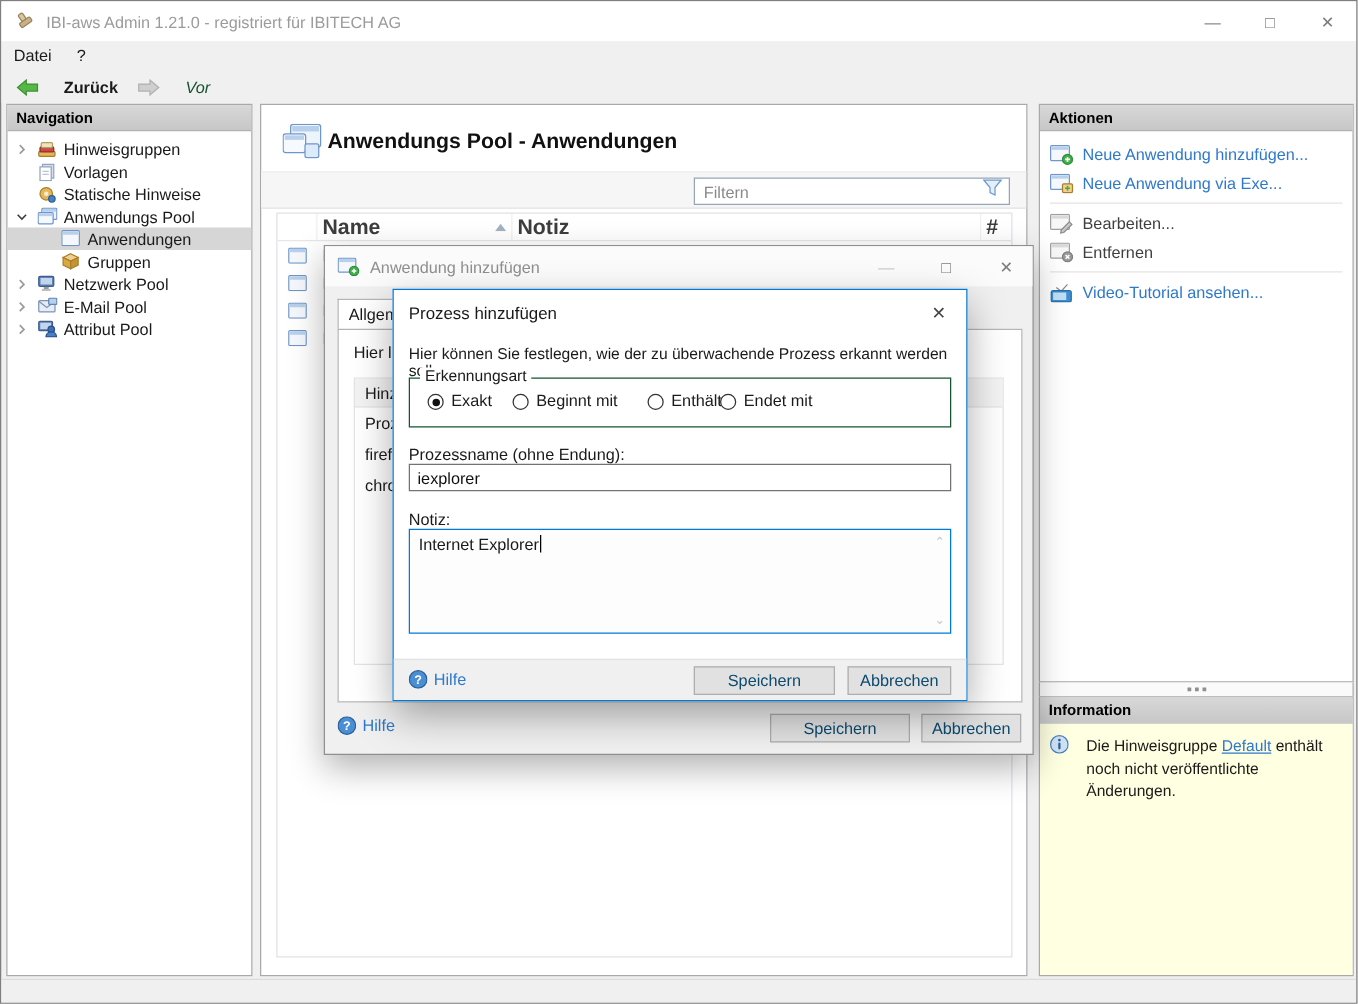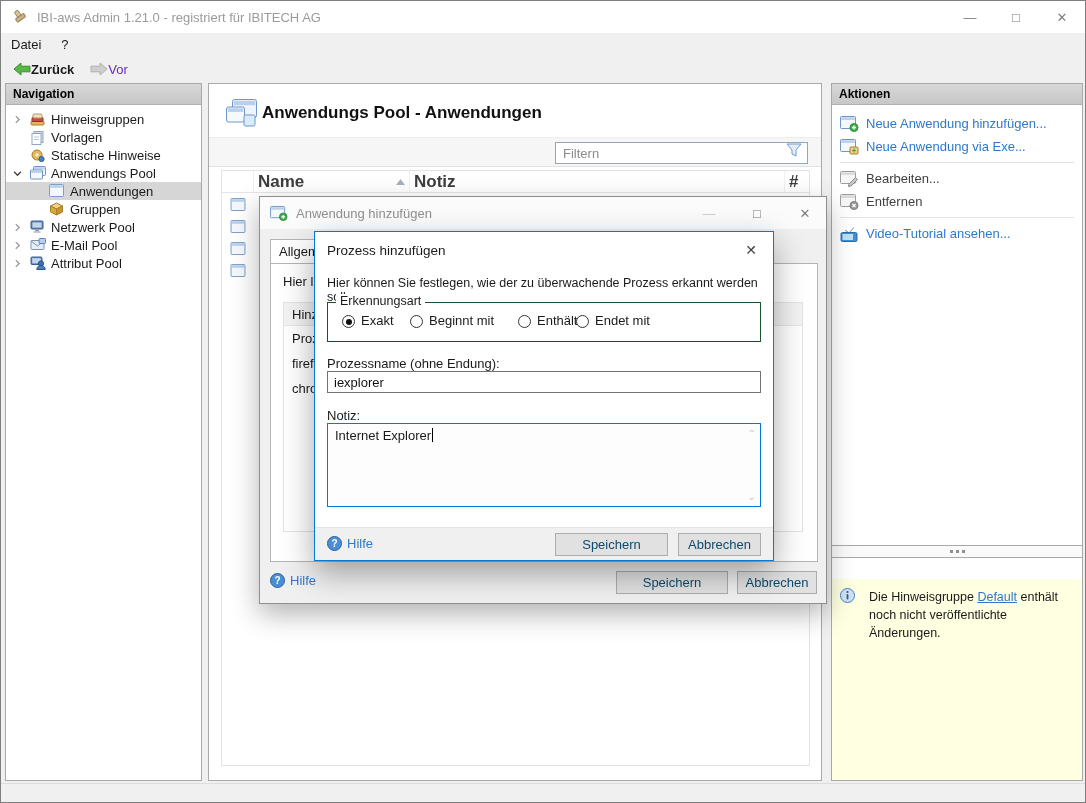--- a/index.html
+++ b/index.html
@@ -14,23 +14,23 @@
     display:flex; align-items:center; padding-left:10px; }
   .title-text { color:#9b9b9b; font-size:13px; margin-left:8px; }
   .win-controls { position:absolute; right:0; top:0; height:32px; display:flex; }
   .wc { width:46px; height:32px; display:flex; align-items:center; justify-content:center;
         color:#7e7e7e; font-size:13px; }
   .menubar { position:absolute; left:0; top:32px; right:0; height:23px; background:#f0f0f0;
     display:flex; align-items:center; }
   .menu-item { padding:2px 10px; }
   .toolbar { position:absolute; left:0; top:55px; right:0; height:26px; background:#f0f0f0;
     display:flex; align-items:center; padding-left:6px; gap:4px; }
-  .tbtn { display:flex; align-items:flex-start; gap:0; padding:2px 6px; }
+  .tbtn { display:flex; align-items:flex-end; gap:20px; padding:2px 6px; }
   .tbtn .lbl-back { font-weight:bold; color:#1a1a1a; }
-  .tbtn .lbl-fwd { color:#6d28d9; }
+  .tbtn .lbl-fwd { color:#14532d;font-style:italic; }
   .ic { display:inline-block; vertical-align:middle; line-height:0; }
   
   .panel { position:absolute; background:#fff; border:1px solid #a9a9a9; }
   .panel-header { height:21px; background:linear-gradient(#d8d8d8,#c7c7c7);
     border-bottom:1px solid #b2b2b2; font-weight:bold; font-size:12px;
     display:flex; align-items:center; padding:0 7px; color:#000; }
   
   #nav-panel { left:4px; top:82px; width:197px; height:698px; }
   .tree { padding-top:5px; }
   .tree-row { display:flex; align-items:center; height:18px; padding-left:7px; position:relative; }
@@ -411,20 +411,21 @@
   </div>
 </div>
 
 <div id="splitter">
     <i></i>
     <i></i>
     <i></i>
   </div>
 
 <div class="panel" id="info-panel">
+  <div class="panel-header">Information</div>
   <div class="info-body">
     <span class="ic">
       <svg width="15" height="15" viewBox="0 0 15 15">
           <circle cx="7.5" cy="7.5" r="7" fill="#cfe3f5" stroke="#4a7fc1"></circle>
           <circle cx="7.5" cy="4" r="1.1" fill="#2c5f99"></circle>
           <rect x="6.6" y="6" width="1.8" height="5.5" rx="0.9" fill="#2c5f99"></rect>
         </svg>
     </span>
     <span class="info-text">
       <span>Die Hinweisgruppe</span>

